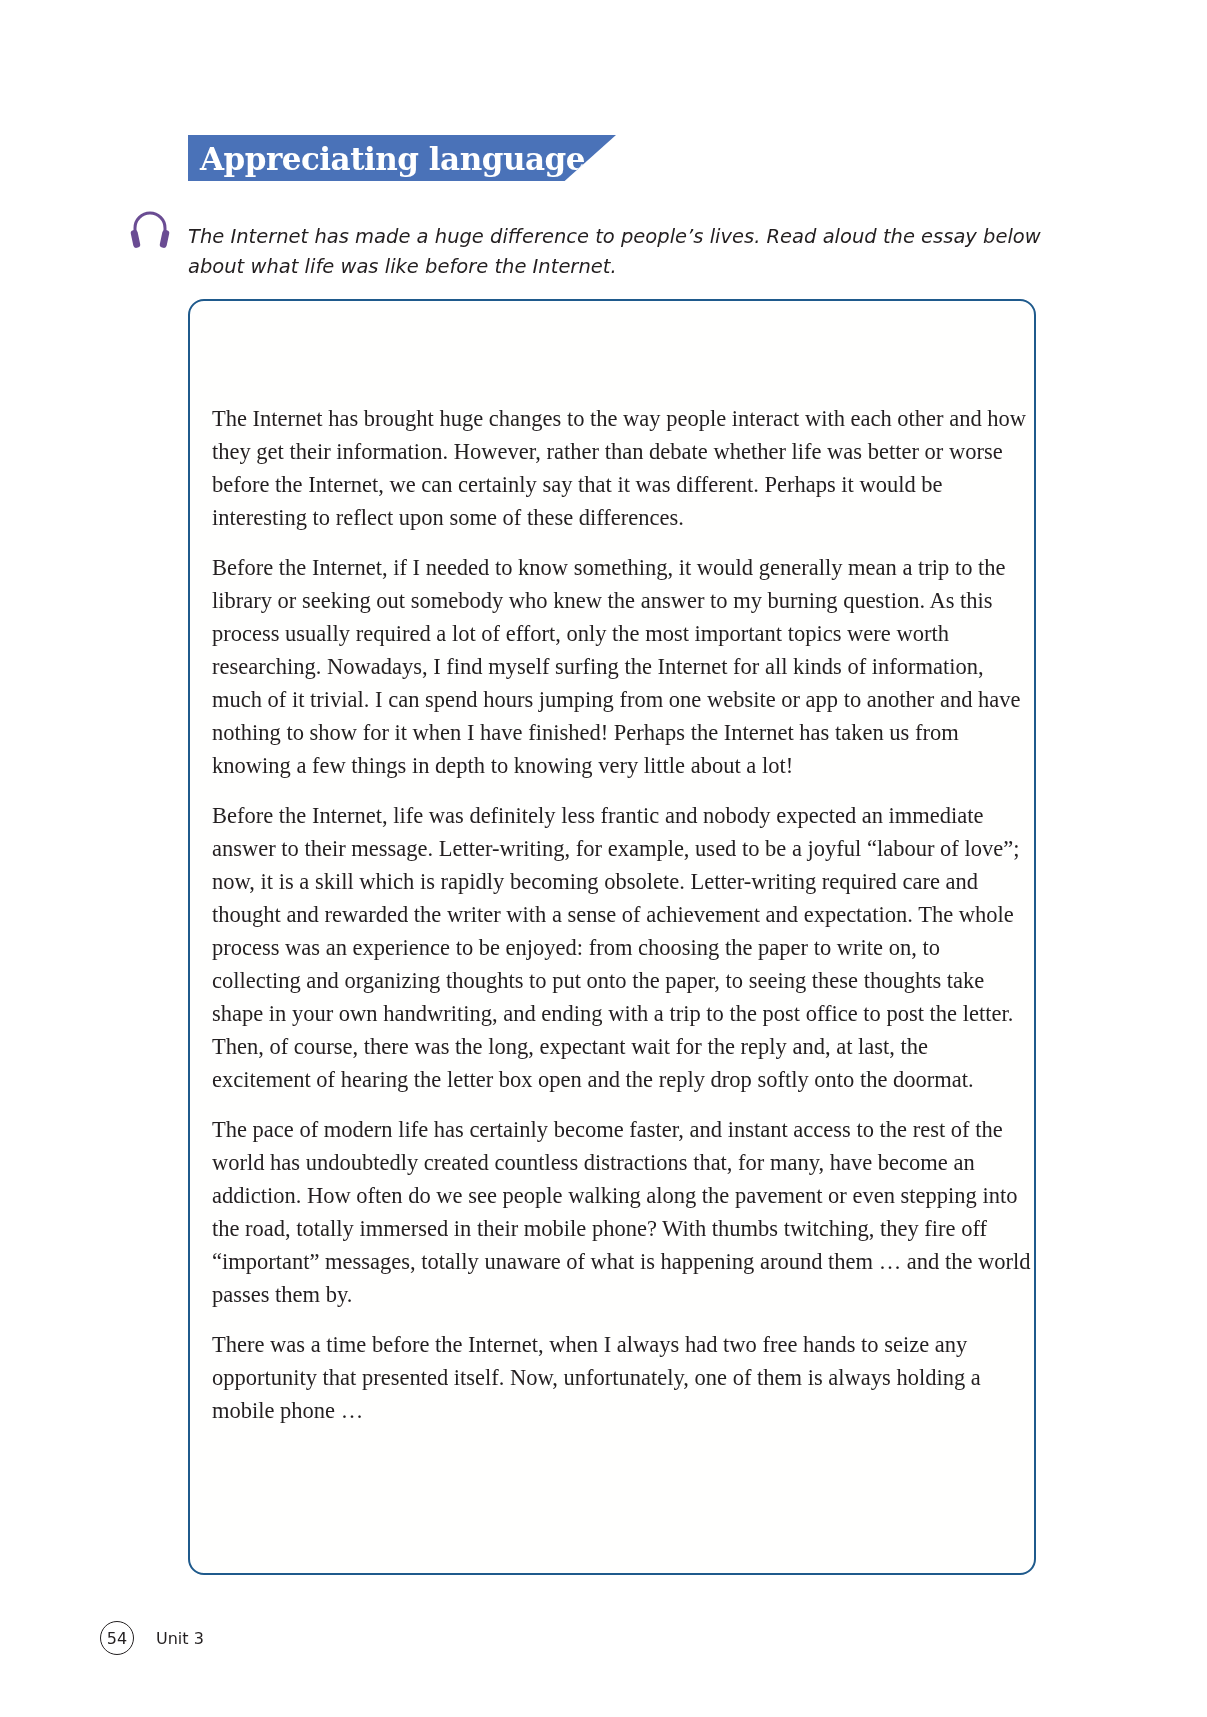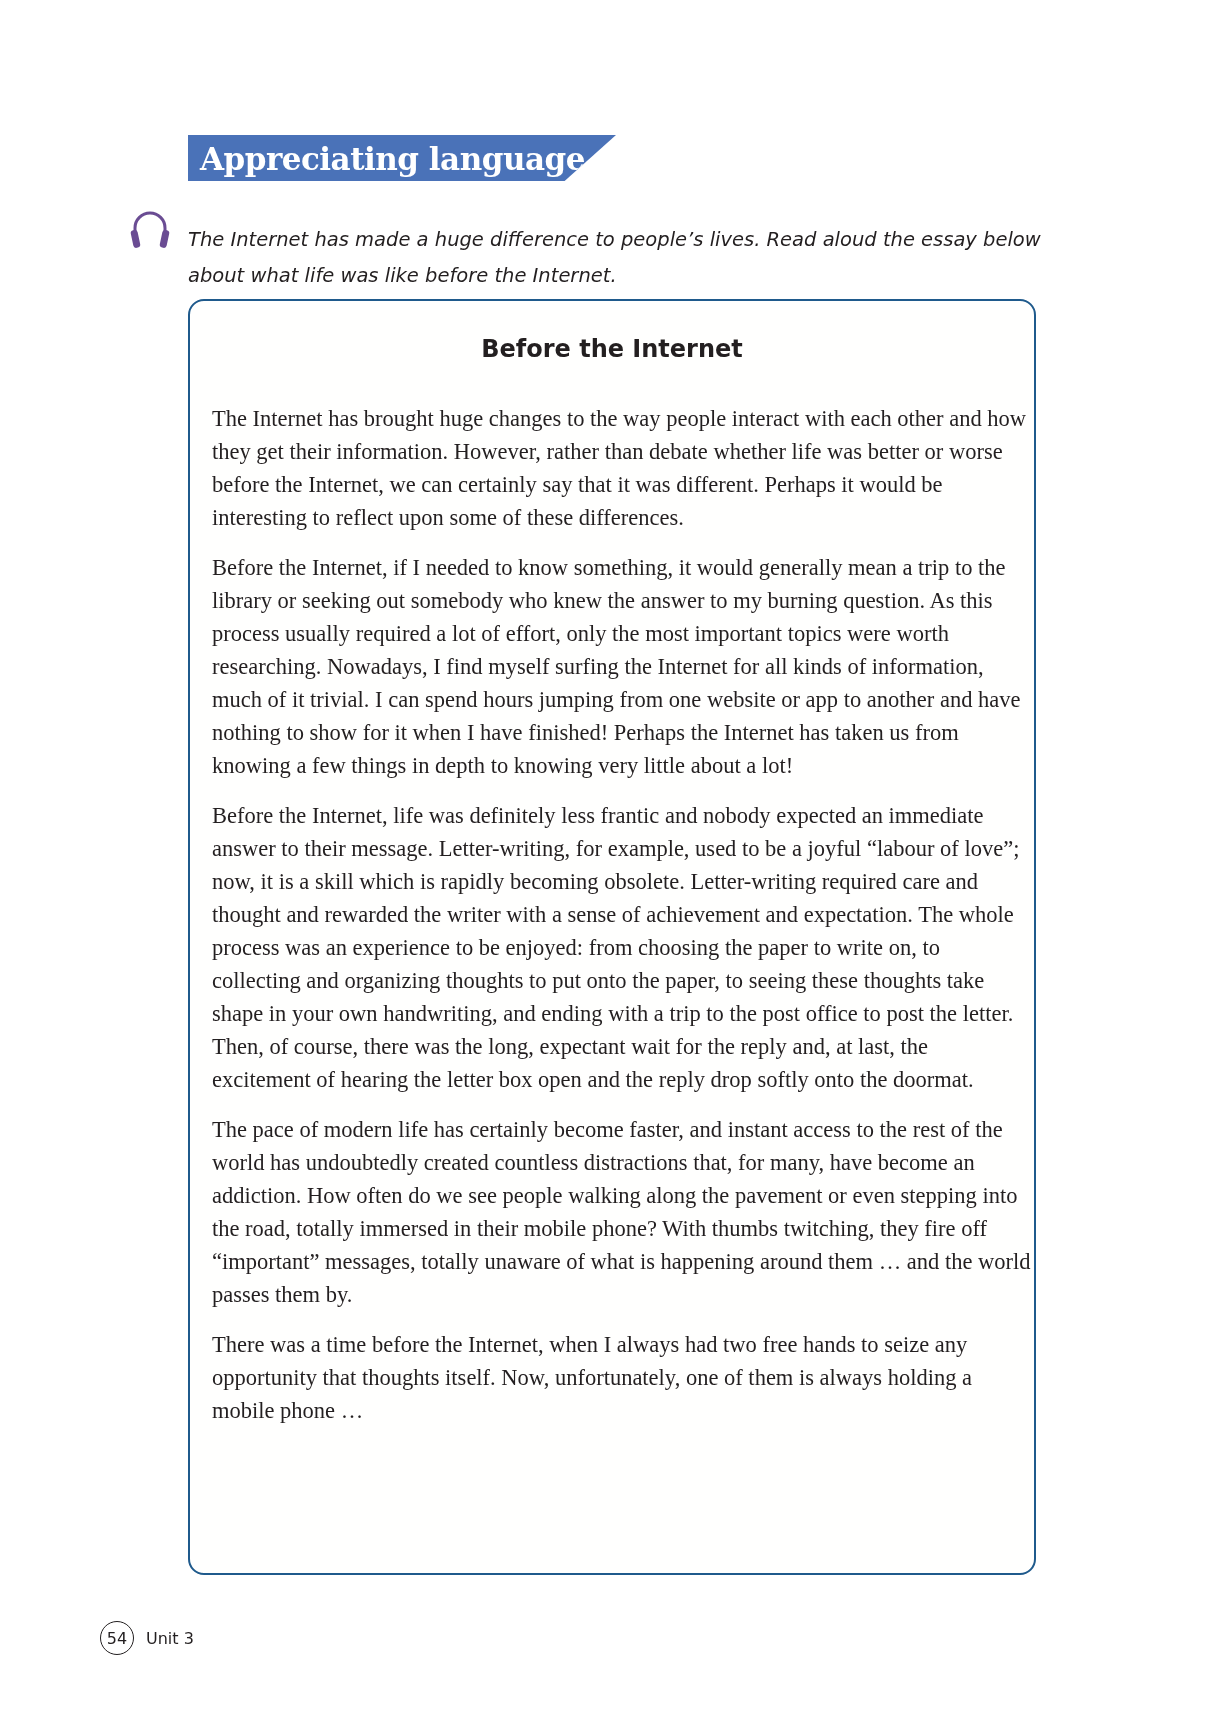--- a/index.html
+++ b/index.html
@@ -11,65 +11,64 @@
   }
   .banner-text {
     position: absolute; left: 12px; top: 6px;
     font-family: "DejaVu Serif", serif; font-weight: bold; font-size: 31px;
     color: #ffffff; letter-spacing: -0.5px; white-space: nowrap;
   }
   .headphones { position: absolute; left: 128px; top: 208px; width: 44px; height: 44px; }
   .intro {
     position: absolute; left: 188px; top: 222px; width: 860px;
     font-family: "DejaVu Sans", sans-serif; font-style: italic; font-size: 19.5px;
-    line-height: 36px; color: #231f20;
+    line-height: 30px; color: #231f20;
   }
   .essay-box {
     position: absolute; left: 188px; top: 299px; width: 848px; height: 1276px;
     border: 2px solid #1f5a8c; border-radius: 16px; box-sizing: border-box; background: #fffffe;
   }
   .essay-title {
     position: absolute; left: 0; right: 0; top: 34px; text-align: center;
     font-family: "DejaVu Sans", sans-serif; font-weight: bold; font-size: 24px; color: #231f20;
   }
   .essay-body { position: absolute; left: 22px; top: 92px; width: 820px; }
   .para {
     font-family: "Liberation Serif", serif; font-size: 22.5px; line-height: 33px;
     margin: 9px 0 17px 0; color: #231f20;
   }
   .footer { position: absolute; left: 100px; top: 1621px; display: flex; align-items: center; }
   .page-num {
     width: 34px; height: 34px; border: 1.5px solid #231f20; border-radius: 50%;
     display: flex; align-items: center; justify-content: center; box-sizing: border-box;
     font-family: "DejaVu Sans", sans-serif; font-size: 16px; color: #231f20;
   }
-  .unit-label { margin-left: 12px; font-family: "DejaVu Sans", sans-serif; font-size: 16px; color: #231f20; }
+  .unit-label { margin-left: 22px; font-family: "DejaVu Sans", sans-serif; font-size: 16px; color: #231f20; }
 </style>
 </head>
 <body>
 
 <div class="banner">
   <span class="banner-text">Appreciating language</span>
 </div>
 
 <svg class="headphones" viewBox="0 0 44 44">
   <path d="M7 30 V20 A15 15 0 0 1 37 20 V30" fill="none" stroke="#6a4c93" stroke-width="3"></path>
   <rect x="4" y="22" width="7" height="18" rx="3" fill="#6a4c93" transform="rotate(-12 7 31)"></rect>
   <rect x="33" y="22" width="7" height="18" rx="3" fill="#6a4c93" transform="rotate(12 37 31)"></rect>
 </svg>
 
 <div class="intro">The Internet has made a huge difference to people’s lives. Read aloud the essay below about what life was like before the Internet.</div>
 
 <div class="essay-box">
-  <div class="essay-title">Before the Internet</div>
   <div class="essay-body">
     <p class="para">The Internet has brought huge changes to the way people interact with each other and how they get their information. However, rather than debate whether life was better or worse before the Internet, we can certainly say that it was different. Perhaps it would be interesting to reflect upon some of these differences.</p>
     <p class="para">Before the Internet, if I needed to know something, it would generally mean a trip to the library or seeking out somebody who knew the answer to my burning question. As this process usually required a lot of effort, only the most important topics were worth researching. Nowadays, I find myself surfing the Internet for all kinds of information, much of it trivial. I can spend hours jumping from one website or app to another and have nothing to show for it when I have finished! Perhaps the Internet has taken us from knowing a few things in depth to knowing very little about a lot!</p>
     <p class="para">Before the Internet, life was definitely less frantic and nobody expected an immediate answer to their message. Letter-writing, for example, used to be a joyful “labour of love”; now, it is a skill which is rapidly becoming obsolete. Letter-writing required care and thought and rewarded the writer with a sense of achievement and expectation. The whole process was an experience to be enjoyed: from choosing the paper to write on, to collecting and organizing thoughts to put onto the paper, to seeing these thoughts take shape in your own handwriting, and ending with a trip to the post office to post the letter. Then, of course, there was the long, expectant wait for the reply and, at last, the excitement of hearing the letter box open and the reply drop softly onto the doormat.</p>
     <p class="para">The pace of modern life has certainly become faster, and instant access to the rest of the world has undoubtedly created countless distractions that, for many, have become an addiction. How often do we see people walking along the pavement or even stepping into the road, totally immersed in their mobile phone? With thumbs twitching, they fire off “important” messages, totally unaware of what is happening around them … and the world passes them by.</p>
-    <p class="para">There was a time before the Internet, when I always had two free hands to seize any opportunity that thoughts itself. Now, unfortunately, one of them is always holding a mobile phone …</p>
+    <p class="para">There was a time before the Internet, when I always had two free hands to seize any opportunity that presented itself. Now, unfortunately, one of them is always holding a mobile phone …</p>
   </div>
 </div>
 
 <div class="footer">
   <div class="page-num">54</div>
   <div class="unit-label">Unit 3</div>
 </div>
 
 </body></html>

